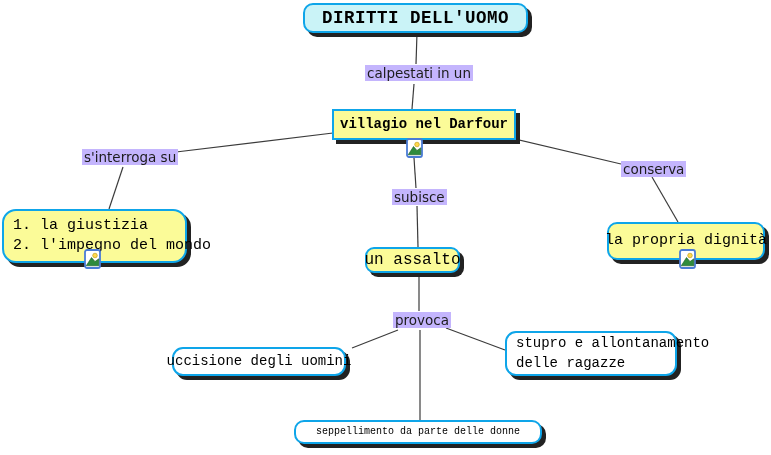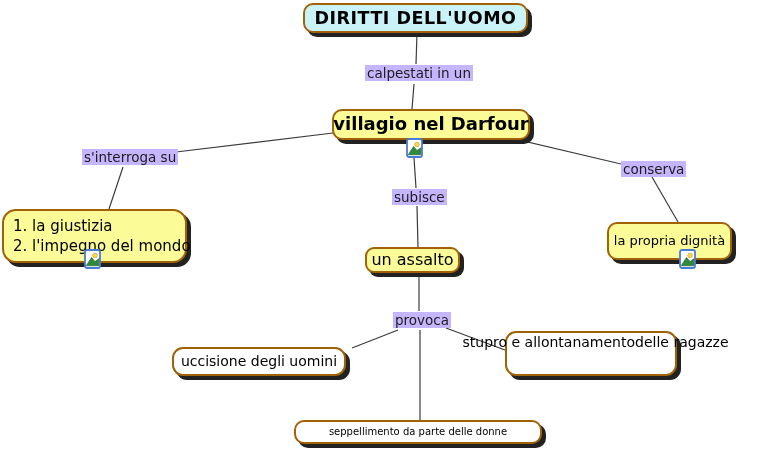--- a/index.html
+++ b/index.html
@@ -2,32 +2,32 @@
 <html><head>
 <meta charset="utf-8">
 <style>
   html,body{margin:0;padding:0;background:#fff;}
   .canvas{
     position:relative;width:771px;height:455px;background:#fff;overflow:hidden;
     font-family:"DejaVu Sans","Liberation Sans",sans-serif;color:#000;
   }
   .wires{position:absolute;left:0;top:0;}
   .node{
-    position:absolute;box-sizing:border-box;border:2px solid #a16207;background:#FBFB98;
+    position:absolute;box-sizing:border-box;border:2px solid #0ea5e9;background:#FBFB98;
     box-shadow:4px 4px 0 #222;display:flex;align-items:center;justify-content:center;
-    white-space:nowrap;line-height:1.15;
+    white-space:nowrap;line-height:1.15;font-family:Liberation Mono, monospace;
   }
   .node .nl{display:block;}
   #node-root{left:303px;top:3px;width:225px;height:30px;border-radius:10px;background:#CAF3F7;font-weight:bold;font-size:17.5px;letter-spacing:.5px;}
-  #node-village{left:332px;top:109px;width:198px;height:31px;border-radius:10px;font-weight:bold;font-size:18px;}
+  #node-village{left:332px;top:109px;width:184px;height:31px;border-radius:0;font-weight:bold;font-size:14px;}
   #node-reflection{left:2px;top:209px;width:185px;height:54px;border-radius:14px;font-size:15px;justify-content:flex-start;padding-left:9px;flex-direction:column;align-items:flex-start;justify-content:center;line-height:1.35;}
   #node-assault{left:365px;top:247px;width:95px;height:26px;border-radius:9px;font-size:16px;}
-  #node-dignity{left:607px;top:222px;width:125px;height:38px;border-radius:10px;font-size:13px;}
+  #node-dignity{left:607px;top:222px;width:158px;height:38px;border-radius:10px;font-size:15px;}
   #node-killing{left:172px;top:347px;width:174px;height:29px;border-radius:11px;background:#fff;font-size:14px;}
-  #node-rape{left:505px;top:331px;width:172px;height:45px;border-radius:11px;background:#fff;font-size:14px;align-items:flex-start;justify-content:center;padding-left:9px;line-height:1.4;}
+  #node-rape{left:505px;top:331px;width:172px;height:45px;border-radius:11px;background:#fff;font-size:14px;flex-direction:column;align-items:flex-start;justify-content:center;padding-left:9px;line-height:1.4;}
   #node-burial{left:294px;top:420px;width:248px;height:24px;border-radius:10px;background:#fff;font-size:10px;}
   .link-label{
     position:absolute;font-size:13.5px;color:#1c1c1c;background:#c4b5fd;padding:0 2px;white-space:nowrap;
   }
   #label-trampled{left:365px;top:65px;}
   #label-wonders{left:82px;top:149px;}
   #label-suffers{left:392px;top:189px;}
   #label-keeps{left:621px;top:161px;}
   #label-causes{left:393px;top:312px;}
   .res-icon{position:absolute;width:17px;height:20px;cursor:pointer;}

